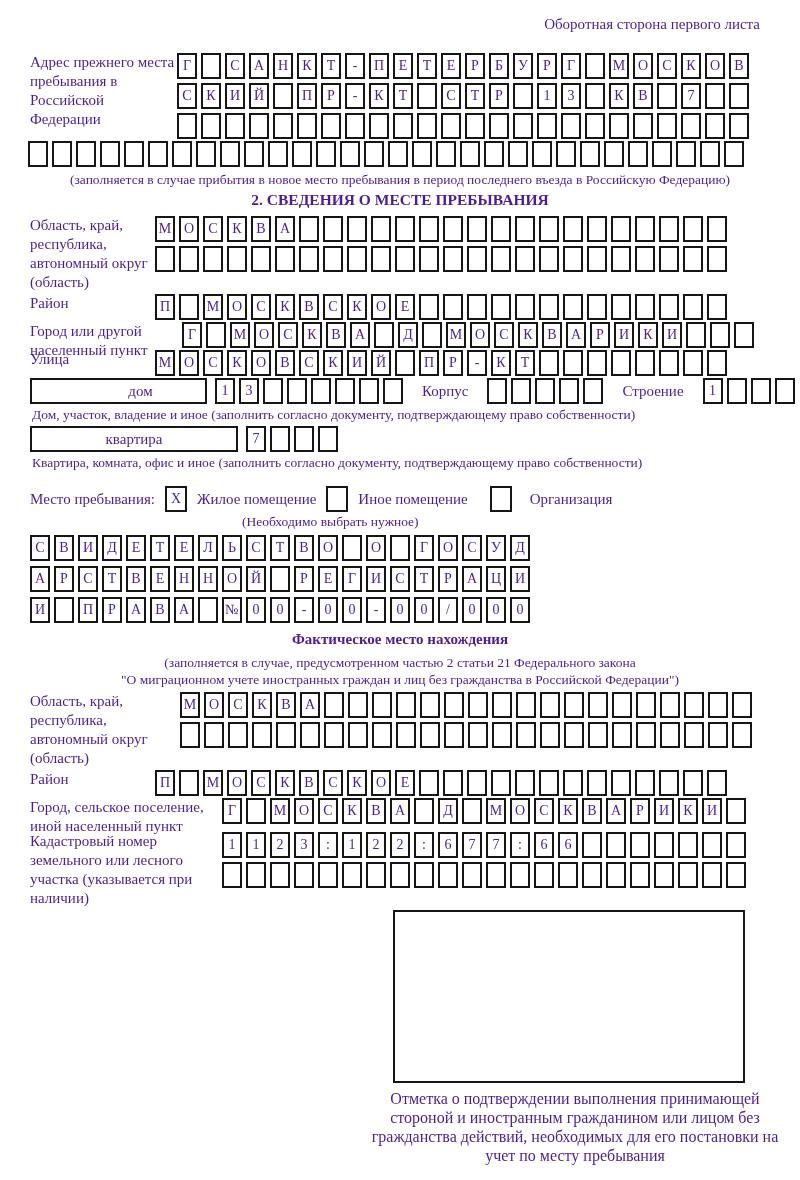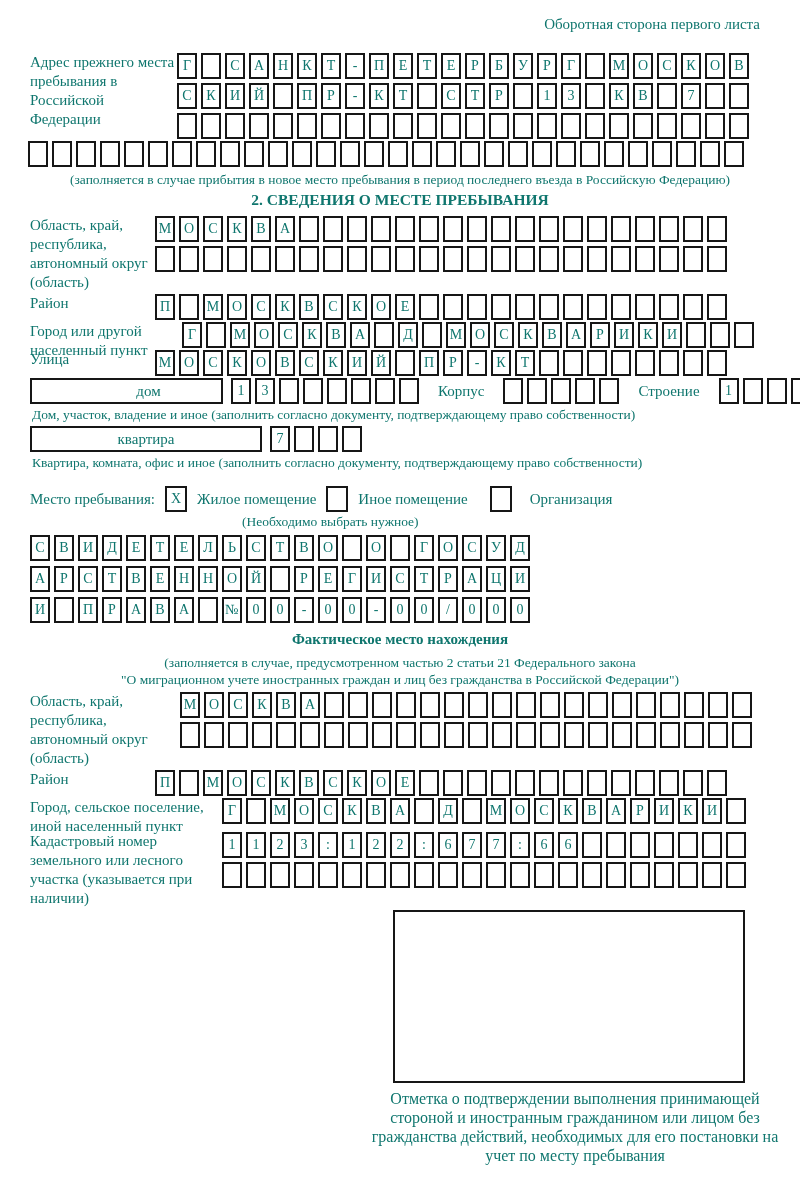--- a/index.html
+++ b/index.html
@@ -1,17 +1,17 @@
 <!DOCTYPE html>
 <html><head>
 <meta charset="utf-8">
 <style>
   html,body{margin:0;padding:0;background:#fff;}
   .page{
-    width:800px;height:1180px;background:#fff;color:#0f766e;
+    width:800px;height:1180px;background:#fff;color:#4c1d95;
     font-family:"Liberation Serif","DejaVu Serif",serif;font-size:15px;
     box-sizing:border-box;padding:16px 30px 0 30px;overflow:hidden;position:relative;
   }
   .header-note{text-align:right;margin-bottom:20px;padding-right:10px;font-size:15px;}
   .frow{display:flex;align-items:flex-start;margin-bottom:2px;}
   .label{line-height:19px;flex-shrink:0;}
   .label.oneline{height:26px;overflow:visible;white-space:nowrap;}
   .label.clip{height:26px;overflow:visible;}
   .w147{width:147px;} .w125{width:125px;} .w152{width:152px;} .w215{width:215px;}
   .w150{width:150px;} .w192{width:192px;}
@@ -318,21 +318,21 @@
         <span class="cell"></span>
         <span class="cell"></span>
         <span class="cell"></span>
         <span class="cell"></span>
         <span class="cell"></span>
         <span class="cell"></span>
       </div>
   </div>
 
   <div class="frow" style="margin-top:2px;">
-    <div class="labelbox" style="width:193px;padding-left:44px;">дом</div>
+    <div class="labelbox" style="width:177px;padding-left:44px;">дом</div>
     <div class="gap8"></div>
     <div class="cellrow tight">
         <span class="cell">1</span>
         <span class="cell">3</span>
         <span class="cell"></span>
         <span class="cell"></span>
         <span class="cell"></span>
         <span class="cell"></span>
         <span class="cell"></span>
         <span class="cell"></span>
@@ -349,21 +349,21 @@
     <div class="cellrow tight">
         <span class="cell">1</span>
         <span class="cell"></span>
         <span class="cell"></span>
         <span class="cell"></span>
       </div>
   </div>
   <div class="caption house-note">Дом, участок, владение и иное (заполнить согласно документу, подтверждающему право собственности)</div>
 
   <div class="frow">
-    <div class="labelbox" style="width:232px;">квартира</div>
+    <div class="labelbox" style="width:208px;">квартира</div>
     <div class="gap8"></div>
     <div class="cellrow tight">
         <span class="cell">7</span>
         <span class="cell"></span>
         <span class="cell"></span>
         <span class="cell"></span>
       </div>
   </div>
   <div class="caption apt-note">Квартира, комната, офис и иное (заполнить согласно документу, подтверждающему право собственности)</div>
 

